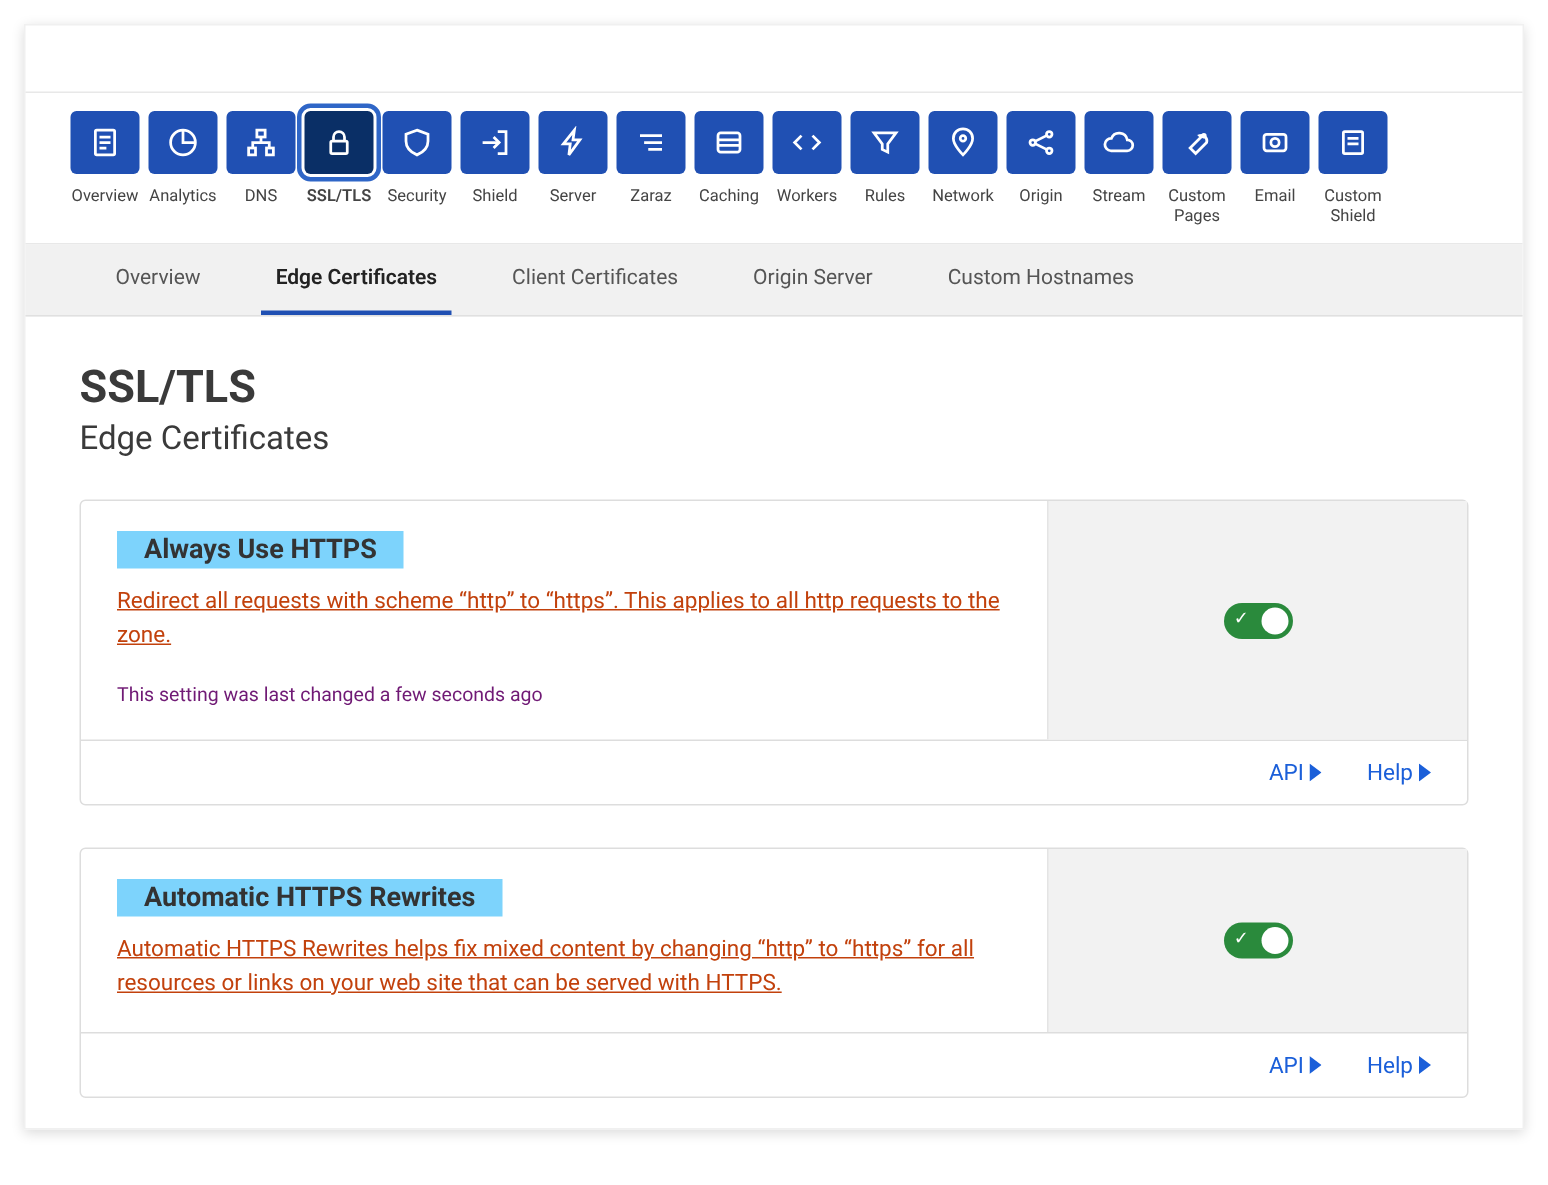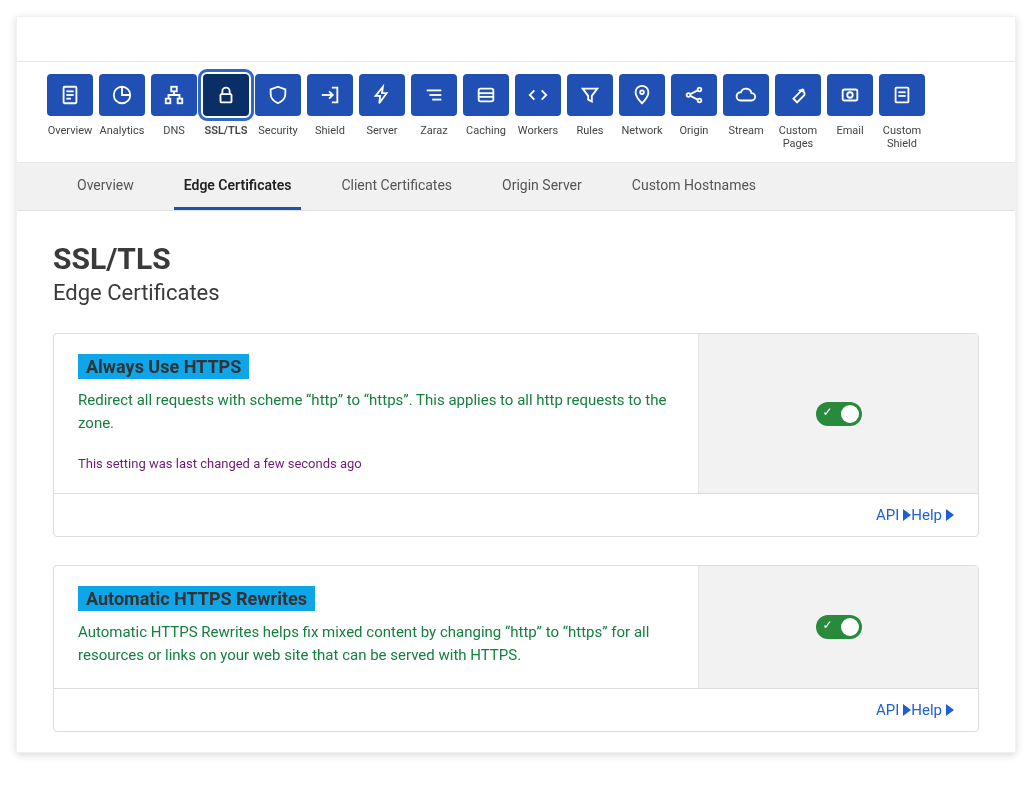--- a/index.html
+++ b/index.html
@@ -110,39 +110,41 @@
     display: flex;
     align-items: center;
     justify-content: center;
     padding: 22px;
   }
   .card-heading {
     display: inline;
     font-size: 18px;
     font-weight: 700;
     color: #333;
-    background: #0ea5e9;
-    padding: 2px 8px;
+    background: #7dd3fc;
+    padding: 2px 18px;
     text-align: right;
   }
   .card-desc {
     margin-top: 12px;
     font-size: 15px;
-    color: #15803d;
+    color: #c2410c;
     line-height: 1.5;
+    text-decoration: underline;
   }
   .card-meta {
     margin-top: 22px;
     font-size: 13px;
     color: #701a75;
   }
   .card-footer {
     border-top: 1px solid #ddd;
     display: flex;
     justify-content: flex-end;
+    gap: 30px;
     padding: 12px 24px;
   }
   .footer-link {
     color: #1b5fd9;
     font-size: 15px;
     cursor: pointer;
     display: flex;
     align-items: center;
     gap: 4px;
   }

